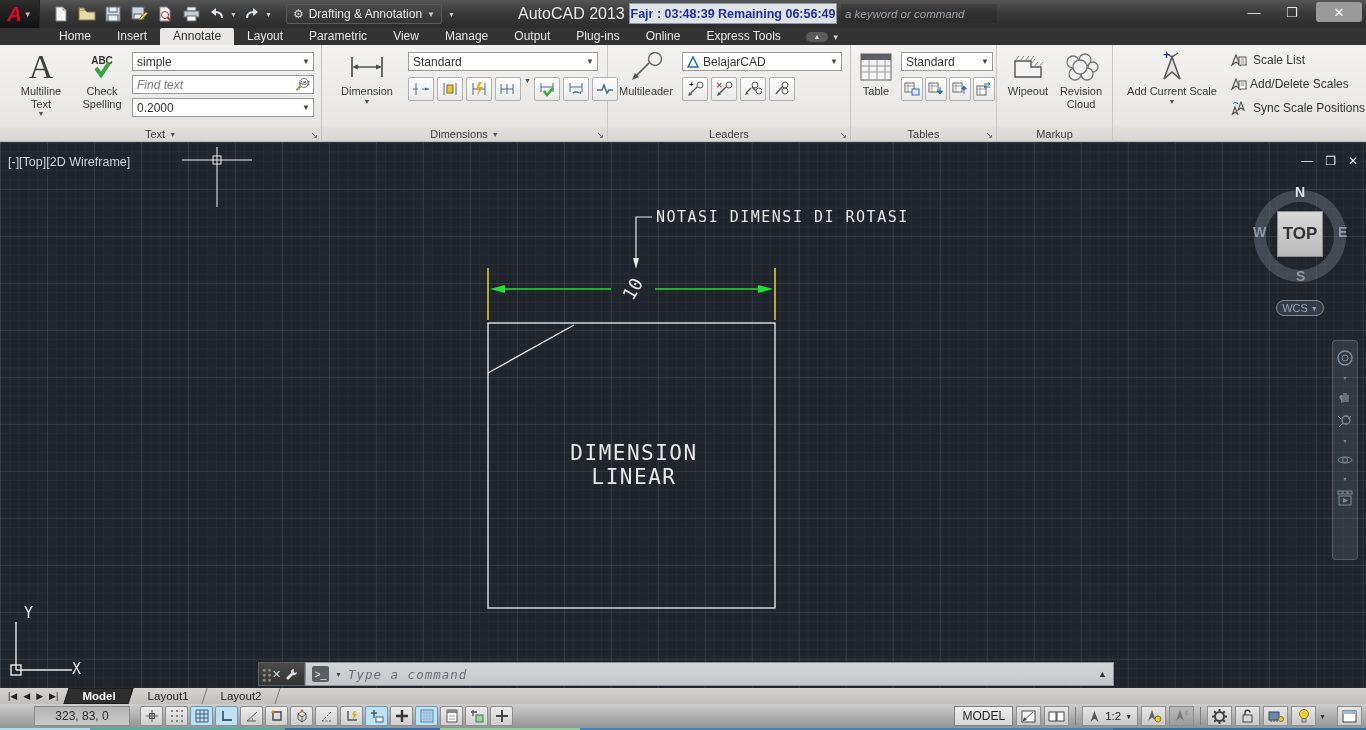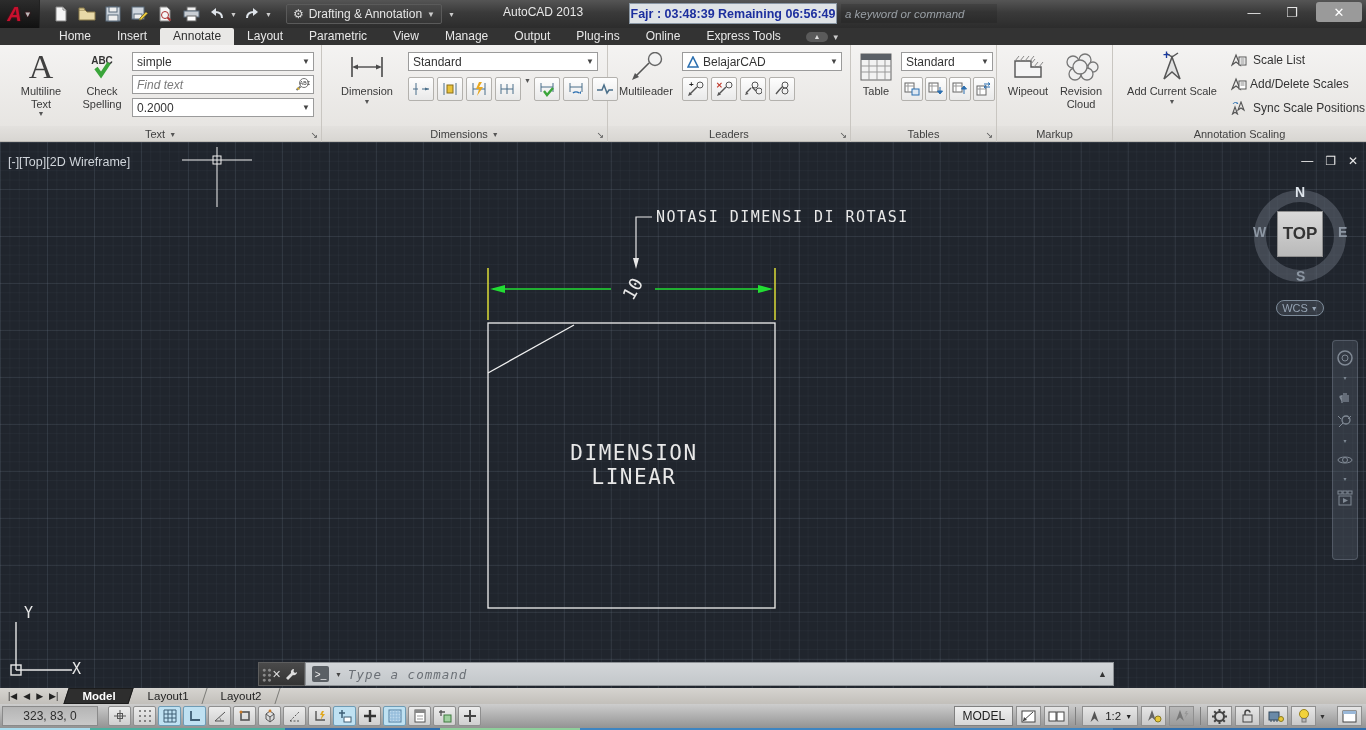--- a/index.html
+++ b/index.html
@@ -11,21 +11,21 @@
   #app-logo { width:40px; height:28px; background:linear-gradient(#2c2c2c,#111); display:flex; align-items:center; justify-content:center;
     font-weight:bold; font-style:italic; font-size:20px; color:#c8102e; text-shadow:0 0 2px #7a0a1c; border-right:1px solid #222; }
   #app-logo .carat { color:#bbb; font-size:8px; margin-left:2px; font-style:normal; }
   .qat { display:flex; align-items:center; gap:4px; margin-left:10px; }
   .qbtn { width:22px; height:20px; display:flex; align-items:center; justify-content:center; border-radius:2px; }
   .qbtn svg { display:block; }
   .tinycarat { color:#ccc; font-size:7px; margin-left:-2px; }
   #workspace-switch { display:flex; align-items:center; gap:5px; margin-left:14px; height:20px; padding:0 6px;
     border:1px solid #5a5a5a; border-radius:2px; background:linear-gradient(#4a4a4a,#353535); color:#e6e6e6; font-size:12px; }
   #workspace-switch .gear { font-size:12px; color:#ddd; }
-  #title-text { position:absolute; left:503px; top:5px; color:#e8e8e8; font-size:12px; }
+  #title-text { position:absolute; left:518px; top:5px; color:#e8e8e8; font-size:16px; }
   #prayer-box { position:absolute; left:629px; top:3px; width:208px; height:21px; background:#dfe3e6; border:1px solid #8a97a4;
     color:#1d2f9e; font-size:12.5px; font-weight:bold; display:flex; align-items:center; justify-content:center; }
   #ic-search { position:absolute; left:841px; top:4px; width:156px; height:19px; color:#9aa0a6; font-style:italic; font-size:11.5px;
     display:flex; align-items:center; padding-left:4px; background:rgba(0,0,0,0.12); }
   .ic-right { position:absolute; top:0; height:28px; display:flex; align-items:center; color:#ddd; }
   .icbtn { display:flex; align-items:center; justify-content:center; height:22px; padding:0 4px; }
   #win-buttons { position:absolute; right:4px; top:2px; display:flex; gap:10px; align-items:center; }
   .winbtn { width:28px; height:20px; display:flex; align-items:center; justify-content:center; color:#e6e6e6; font-size:13px; }
   #win-close { background:#9a9a9a; border-radius:3px; width:46px; color:#fff; }
 
@@ -101,21 +101,21 @@
   
   #layoutrow { position:absolute; left:0; top:688px; width:1366px; height:16px; background:linear-gradient(#d6d4d0,#c2bfba); display:flex; align-items:stretch; font-size:11.5px; }
   #tab-nav { display:flex; align-items:center; gap:6px; padding:0 8px; color:#222; font-size:9px; }
   .ltab { position:relative; display:flex; align-items:center; padding:0 16px; color:#222; }
   .ltab .bg { position:absolute; inset:0; transform:skewX(-18deg); border-right:1px solid #7a7a76; }
   .ltab span.lbl { position:relative; }
   #ltab-model .bg { background:#2e2e2e; border:1px solid #1c1c1c; }
   #ltab-model { color:#fff; font-weight:bold; }
 
   
-  #statusbar { position:absolute; left:0; top:704px; width:1366px; height:24px; background:linear-gradient(#cdcdcd,#939393); display:flex; align-items:center; }
+  #statusbar { position:absolute; left:0; top:704px; width:1366px; height:24px; background:linear-gradient(#cdcdcd,#939393); display:flex; align-items:center;padding-left:32px; }
   #coords { width:96px; height:20px; margin-left:2px; background:linear-gradient(#b5b5b5,#c9c9c9); border:1px solid #8a8a8a;
     color:#2e2e2e; font-size:12px; display:flex; align-items:center; justify-content:center; }
   #toggles { display:flex; gap:2px; margin-left:10px; }
   .tgl { width:23px; height:20px; background:linear-gradient(#ececec,#cfcfcf); border:1px solid #8f8f8f; border-radius:2px;
     display:flex; align-items:center; justify-content:center; }
   .tgl.on { background:#bfe1f2; border-color:#6f9cb5; }
   #status-right { margin-left:auto; display:flex; align-items:center; gap:3px; padding-right:4px; }
   #model-btn { height:20px; padding:0 7px; background:linear-gradient(#efefef,#d6d6d6); border:1px solid #808080; font-size:12px; color:#222;
     display:flex; align-items:center; }
   .rsbtn { width:25px; height:20px; background:linear-gradient(#e6e6e6,#c9c9c9); border:1px solid #8f8f8f; display:flex; align-items:center; justify-content:center; }
@@ -544,23 +544,20 @@
   <div class="fcell" style="width:243px;">
     <span>Leaders</span>
     <span class="launcher">↘</span>
   </div>
   <div class="fcell" style="width:146px;">
     <span>Tables</span>
     <span class="launcher">↘</span>
   </div>
   <div class="fcell" style="width:116px;">
     <span>Markup</span>
-  </div>
-  <div class="fcell" style="width:253px; border-right:none;">
-    <span>Annotation Scaling</span>
   </div>
 </div>
 
 <div id="drawing">
   <div id="viewport-label">[-][Top][2D Wireframe]</div>
   <div id="vp-controls">
     <span>—</span>
     <span>❐</span>
     <span>✕</span>
   </div>

